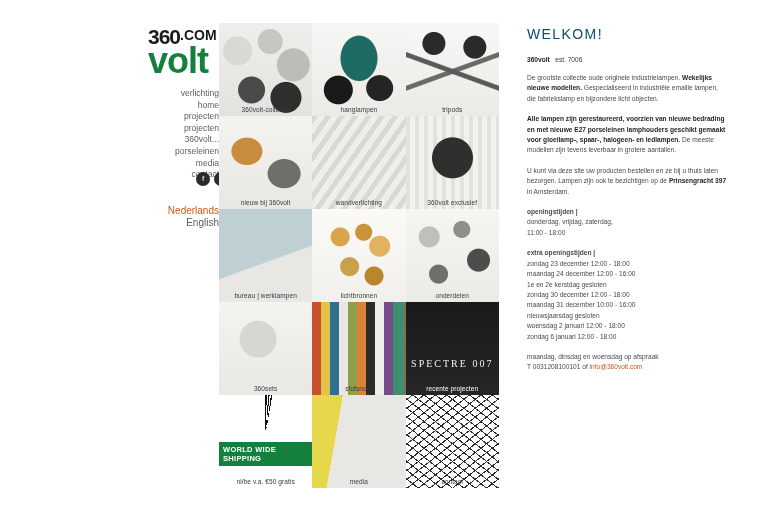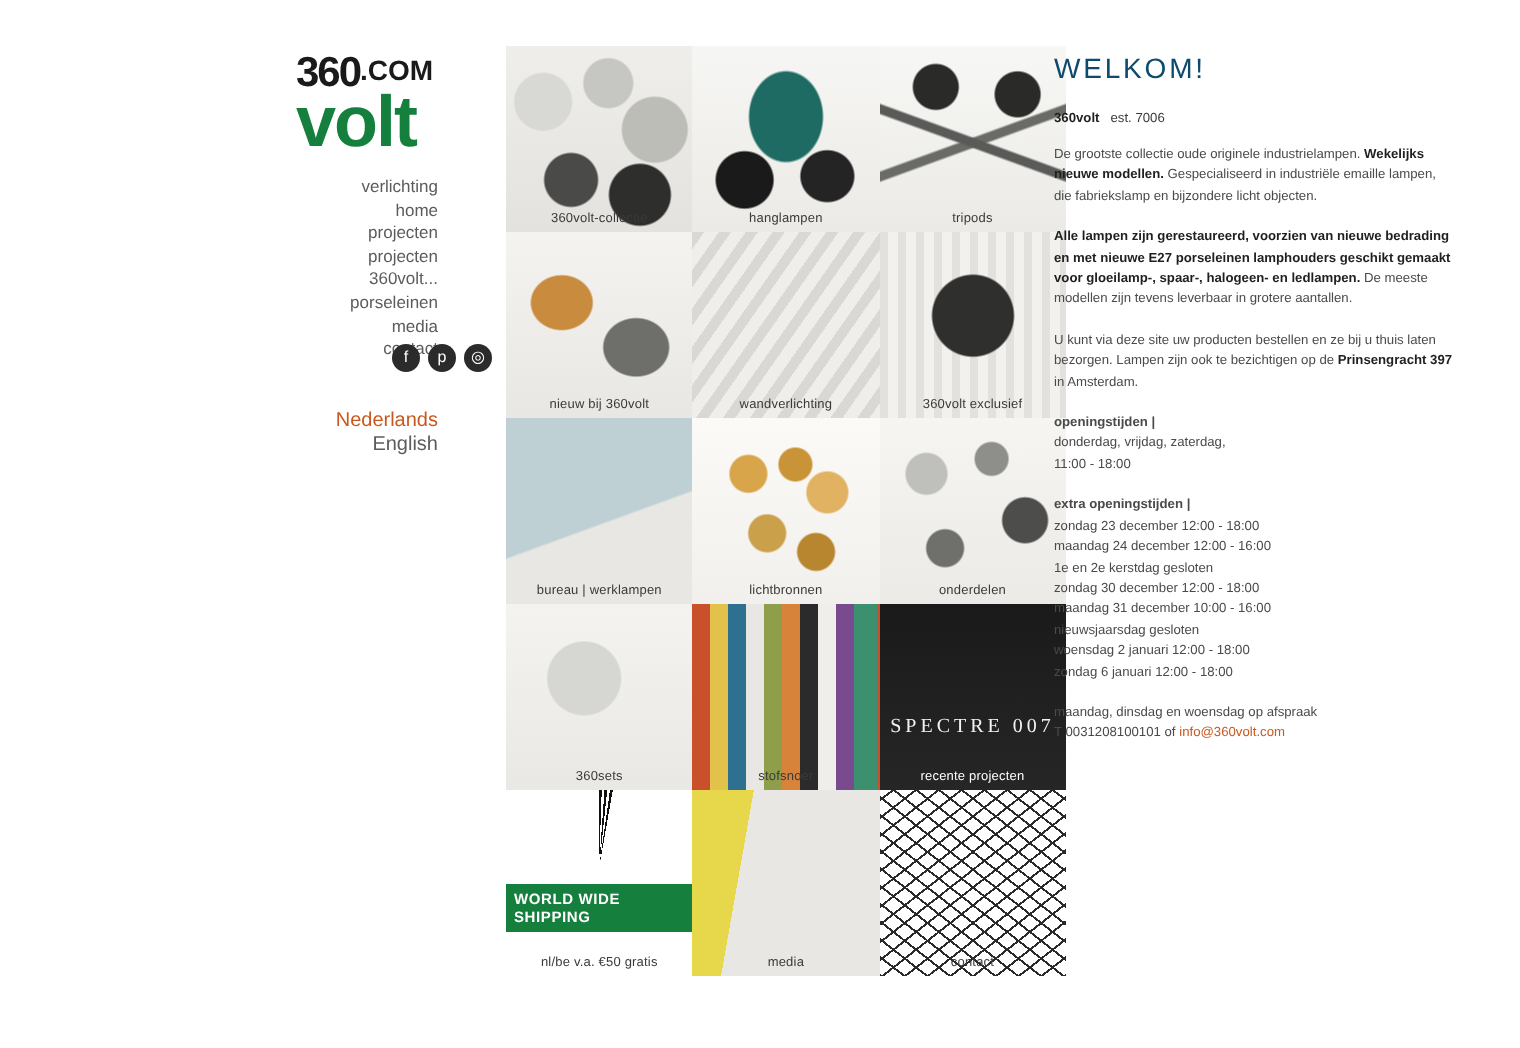--- a/index.html
+++ b/index.html
@@ -113,21 +113,21 @@
     text-decoration: none;
     line-height: 12px;
     padding-right: 8px;
   }
   .lang-nl { color: #c9581f; }
   .lang-en { color: #5c5c5c; }
 
   
   .grid {
     position: absolute;
-    left: 253px;
+    left: 219px;
     top: 23px;
     width: 332px;
   }
   .grid-row {
     display: flex;
     width: 280px;
   }
   .tile {
     position: relative;
     width: 93.3px;

